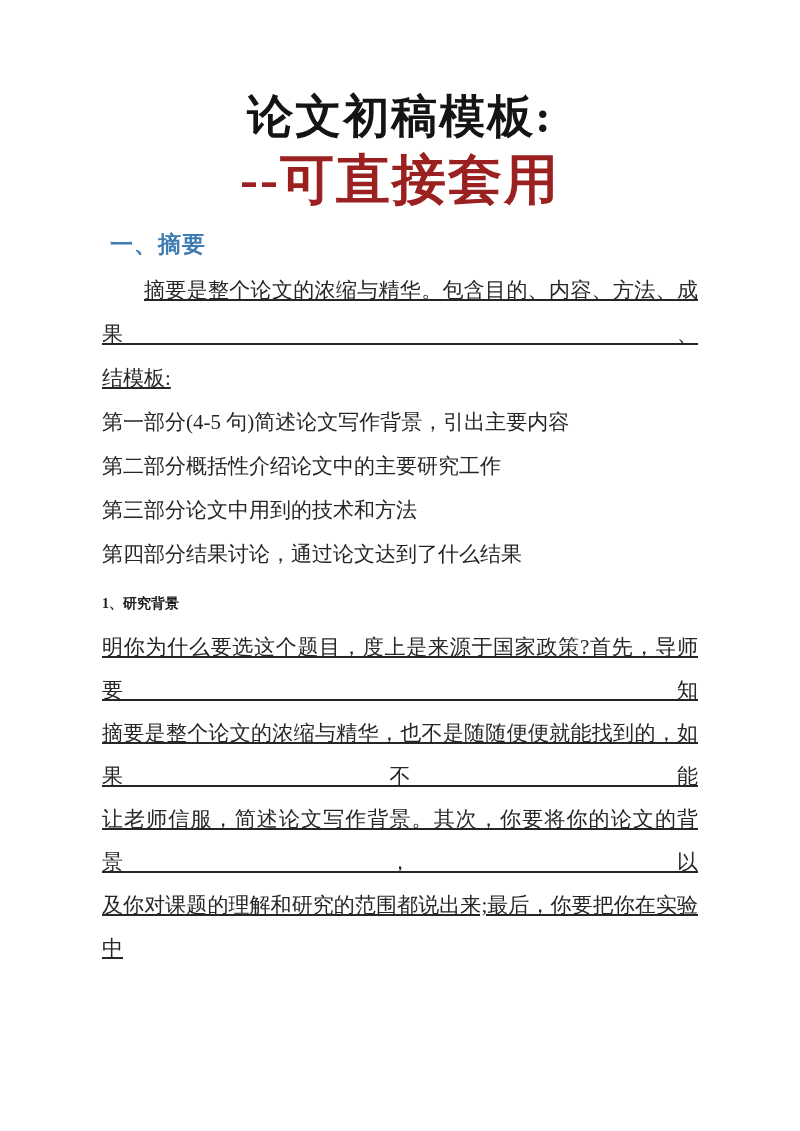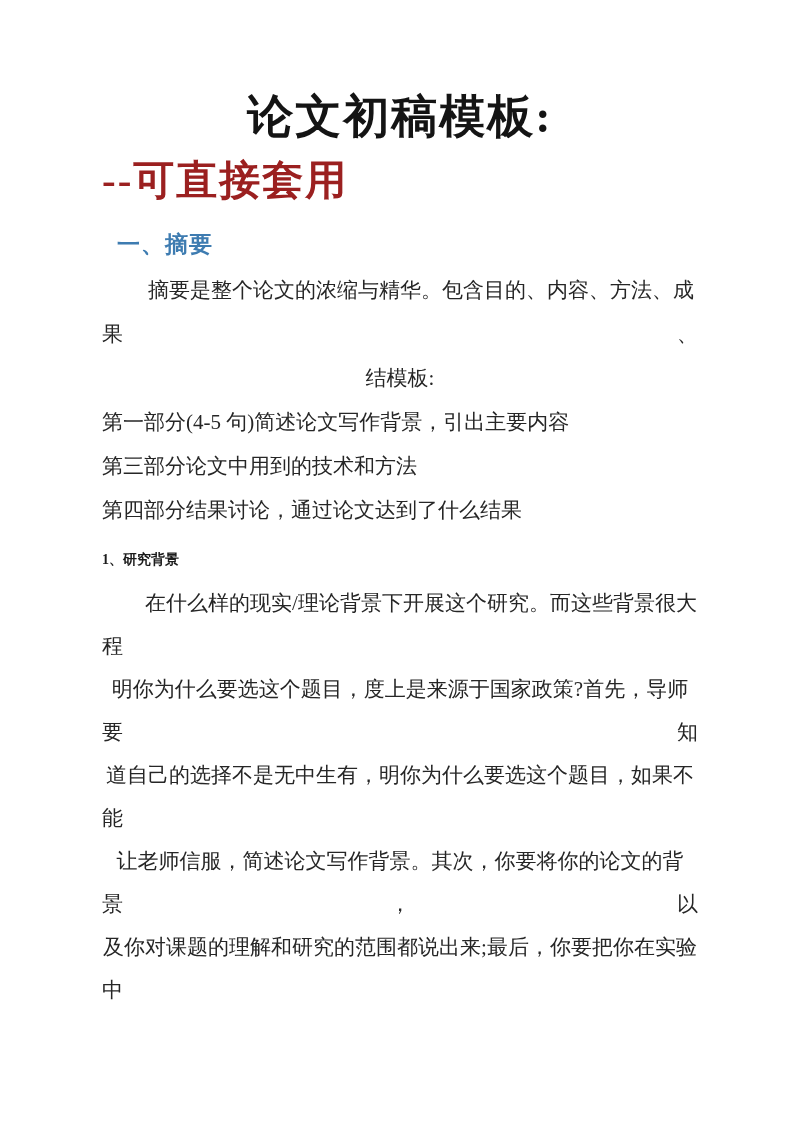--- a/index.html
+++ b/index.html
@@ -25,29 +25,29 @@
     margin: 0;
     text-align: center;
     font-size: 46px;
     font-weight: bold;
     line-height: 58px;
     letter-spacing: 2px;
     color: #141414;
   }
   .doc-subtitle {
     margin: 8px 0 0 0;
-    text-align: left;
-    font-size: 41px;
+    text-align: center;
+    font-size: 54px;
     font-weight: bold;
     line-height: 52px;
     letter-spacing: 2px;
     color: var(--subtitle-red, #9b2020);
   }
   .sec-heading {
-    margin: 24px 0 8px 15px;
+    margin: 24px 0 8px 8px;
     font-size: 23px;
     font-weight: 600;
     line-height: 30px;
     color: var(--heading-blue, #3e7cb1);
     letter-spacing: 1px;
   }
   .sec-heading.intro {
     margin-top: 28px;
     margin-bottom: 0;
   }
@@ -59,24 +59,24 @@
     color: #1c1c1c;
   }
   .body-line {
     margin: 0;
     font-size: 21px;
     line-height: 44px;
     white-space: nowrap;
   }
   .para {
     margin: 0;
+    text-decoration: underline;
   }
   .para .body-line {
     white-space: normal;
-    text-align: center;
   }
   .intro-para .body-line {
     line-height: 43px;
   }
   .indent {
     text-indent: 2em;
   }
   .j {
     text-align: justify;
     text-align-last: justify;
@@ -95,31 +95,31 @@
 
   <h2 class="sec-heading">一、摘要</h2>
 
   <div class="para">
     <p class="body-line indent j">摘要是整个论文的浓缩与精华。包含目的、内容、方法、成果、</p>
     <p class="body-line">结模板:</p>
   </div>
 
   <div>
     <p class="body-line">第一部分(4-5 句)简述论文写作背景，引出主要内容</p>
+    <p class="body-line">第二部分概括性介绍论文中的主要研究工作</p>
     <p class="body-line">第三部分论文中用到的技术和方法</p>
     <p class="body-line">第四部分结果讨论，通过论文达到了什么结果</p>
   </div>
 
 
   <h3 class="sub-heading">1、研究背景</h3>
 
   <div class="spacer-line"></div>
 
   <div class="para intro-para">
-    <p class="body-line indent j">在什么样的现实/理论背景下开展这个研究。而这些背景很大程</p>
     <p class="body-line j">明你为什么要选这个题目，度上是来源于国家政策?首先，导师要知</p>
-    <p class="body-line j">道自己的选择不是无中生有，明你为什么要选这个题目，如果不能</p>
+    <p class="body-line j">摘要是整个论文的浓缩与精华，也不是随随便便就能找到的，如果不能</p>
     <p class="body-line j">让老师信服，简述论文写作背景。其次，你要将你的论文的背景，以</p>
     <p class="body-line j">及你对课题的理解和研究的范围都说出来;最后，你要把你在实验中</p>
 
   </div>
 
 </div>
 
 </body></html>

